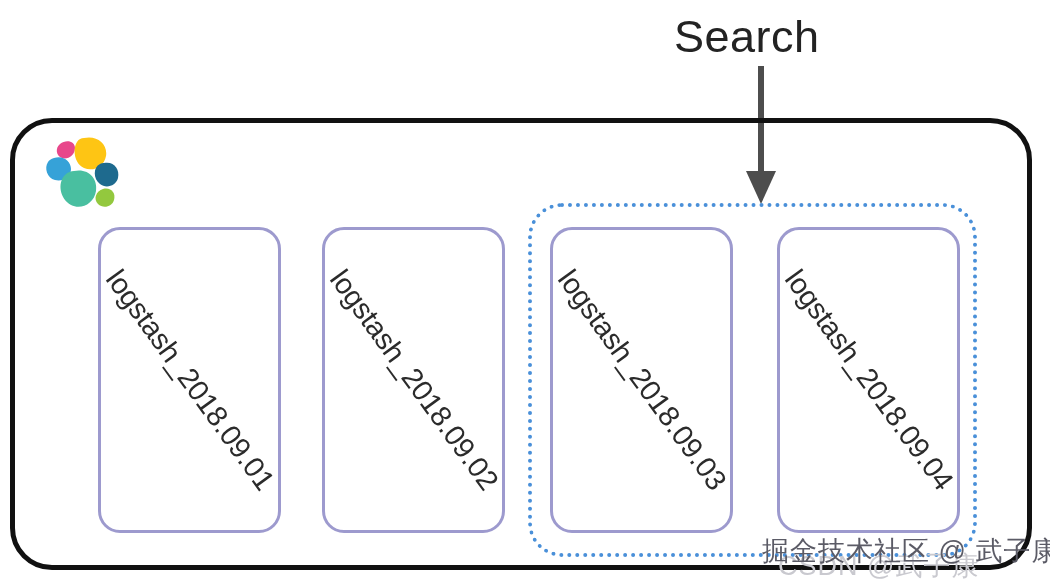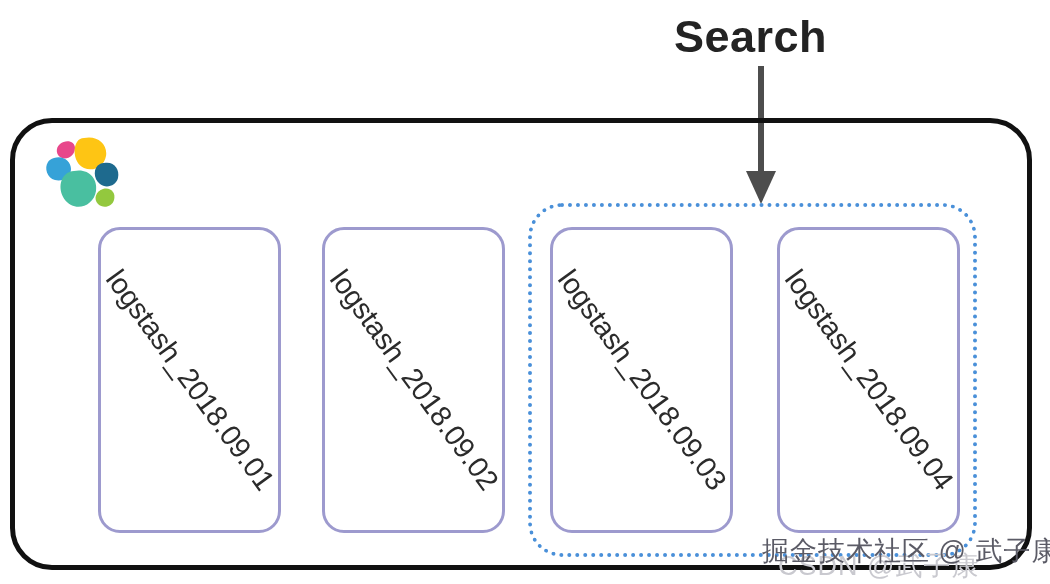--- a/index.html
+++ b/index.html
@@ -17,21 +17,21 @@
     background: #ffffff;
     overflow: hidden;
   }
 
   
   .search-label {
     position: absolute;
     left: 674px;
     top: 14px;
     font-size: 45px;
-    font-weight: 700;
+    font-weight: 400;
     color: #232323;
     letter-spacing: 0.5px;
     line-height: 1;
     white-space: nowrap;
   }
 
   
   .arrow-svg {
     position: absolute;
     left: 738px;

